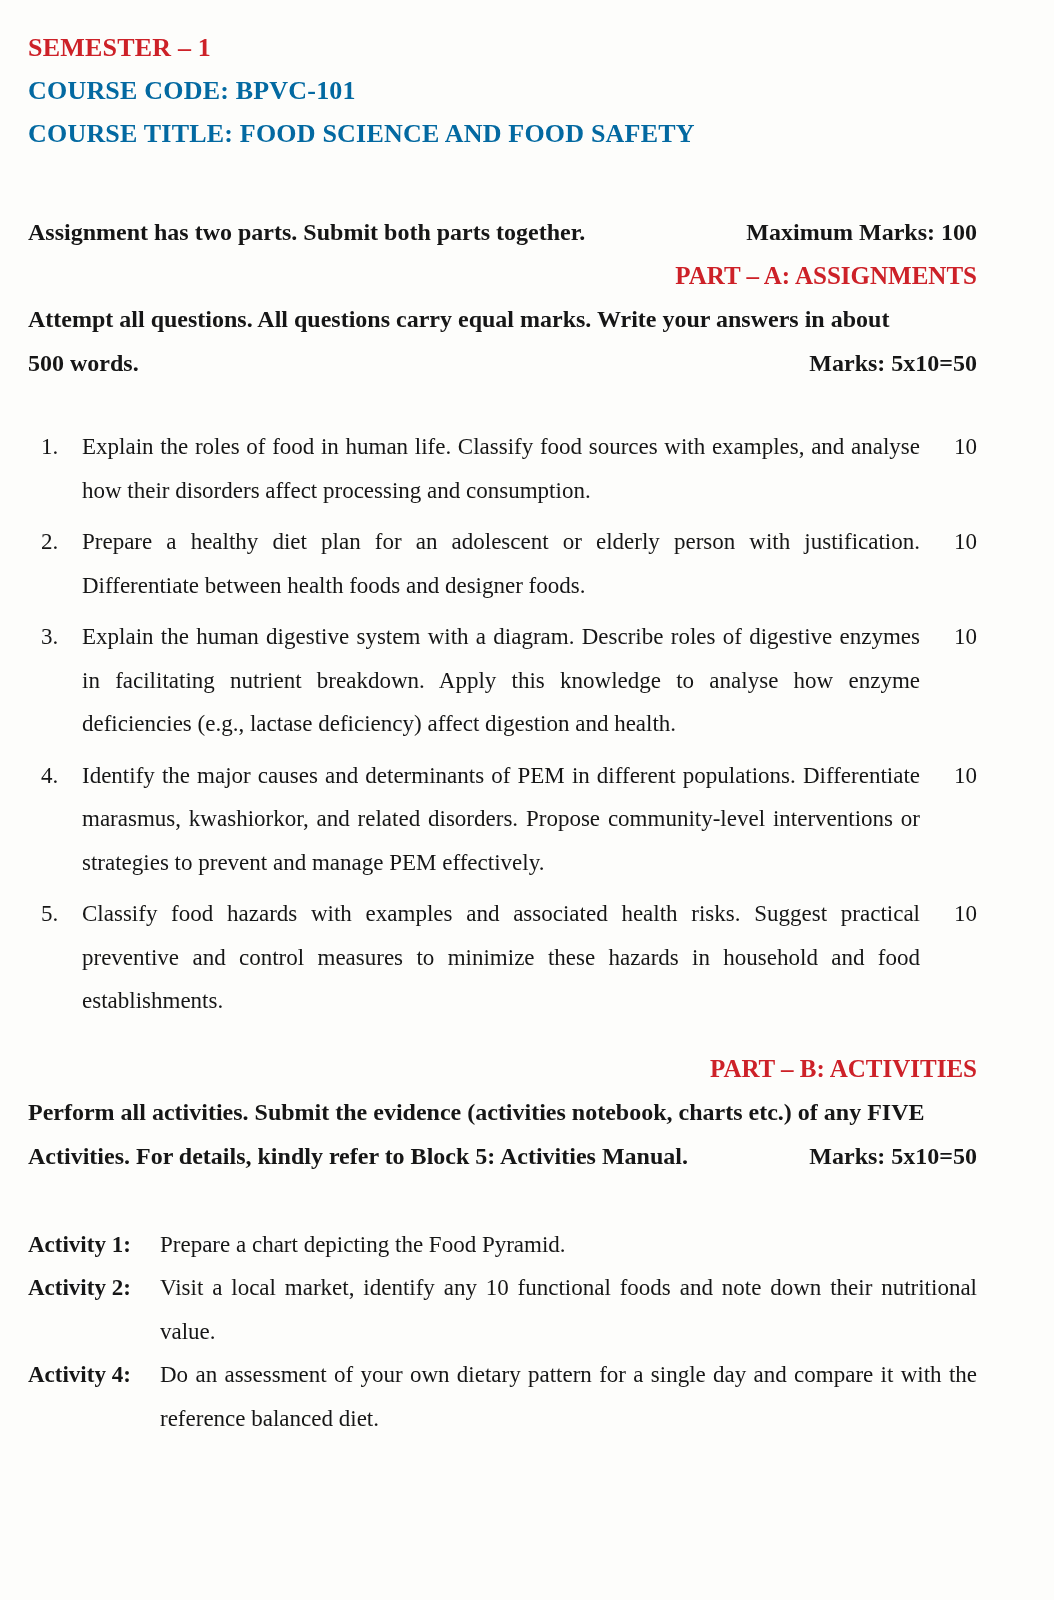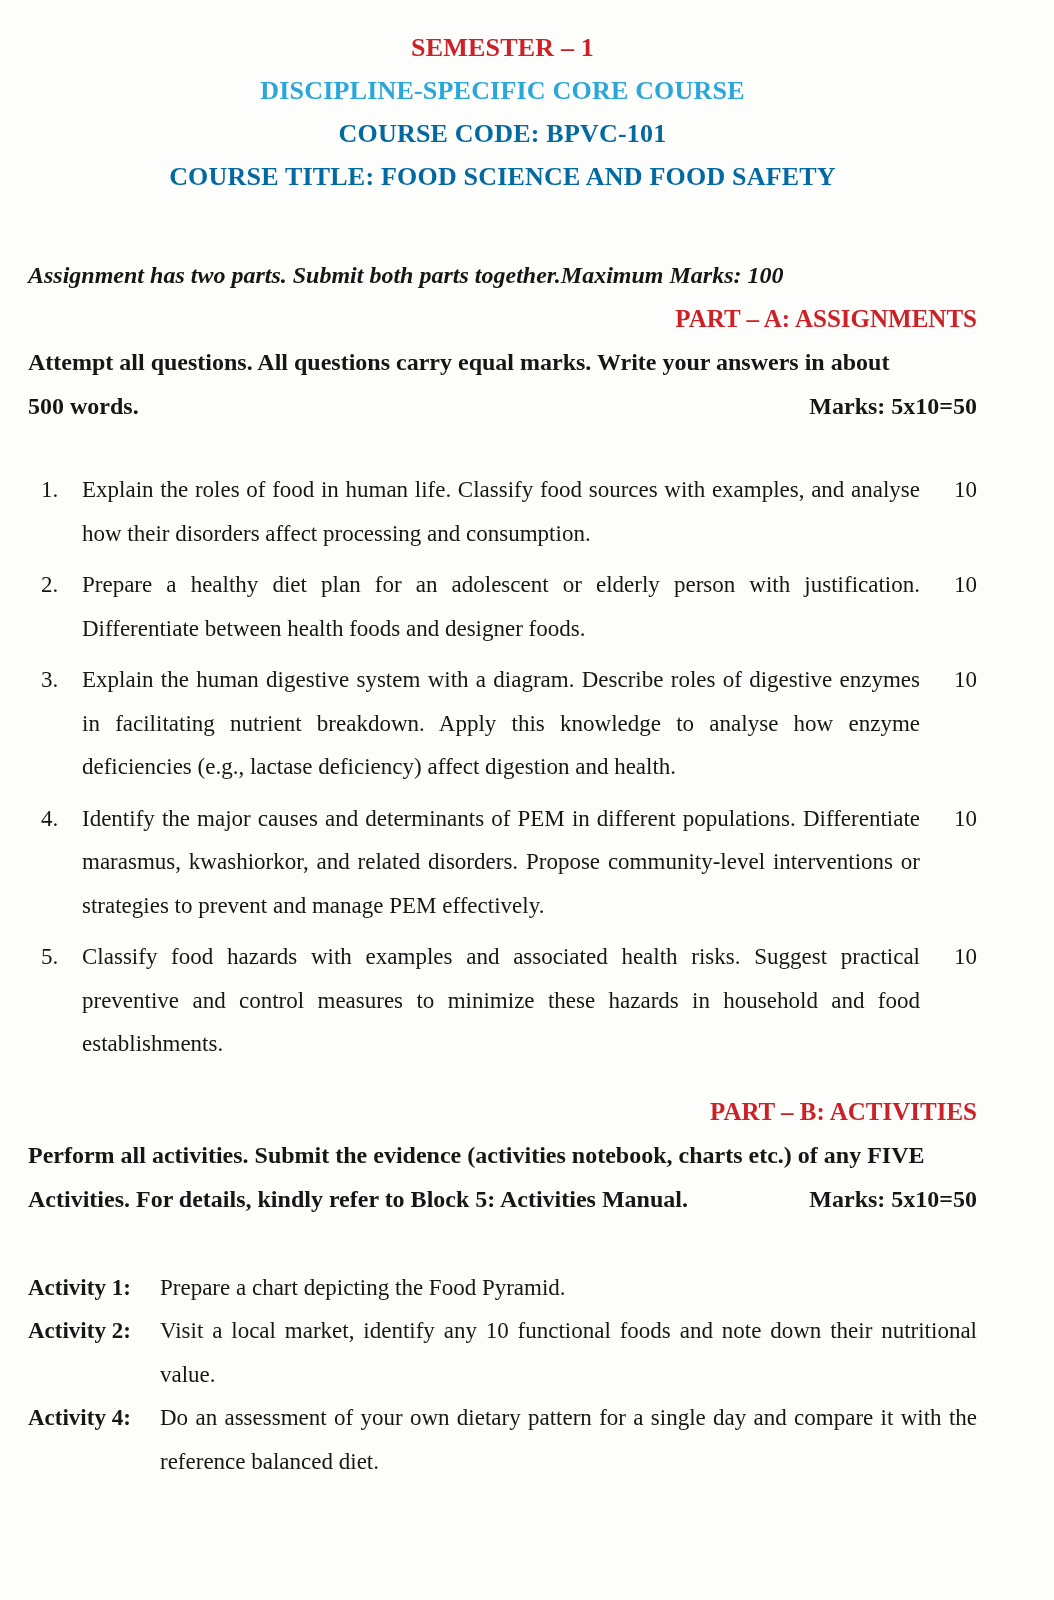--- a/index.html
+++ b/index.html
@@ -13,39 +13,39 @@
     height: 1600px;
     margin: 0 auto;
     background: #fdfdfb;
     font-family: "Liberation Serif", "DejaVu Serif", serif;
     color: #161616;
     box-sizing: border-box;
     padding: 26px 77px 20px 28px;
     overflow: hidden;
   }
   
-  .doc-header { text-align: center; }
+  .doc-header { text-align: left; }
   .doc-header div {
     font-weight: bold;
     font-size: 26px;
     line-height: 43px;
     letter-spacing: 0.2px;
   }
   .h-sem  { color: var(--red); }
   .h-type { color: var(--cyan); }
   .h-code, .h-title { color: #0369a1; }
 
   
   .meta-row {
     margin-top: 56px;
     display: flex;
+    justify-content: space-between;
     font-weight: bold;
     font-size: 24px;
     line-height: 43px;
-    font-style: italic;
   }
 
   
   .part-title {
     text-align: right;
     font-weight: bold;
     font-size: 25px;
     line-height: 43px;
     color: var(--red);
   }
@@ -110,21 +110,20 @@
     --cyan: #29a7da;
   }
 </style>
 </head>
 <body>
 
 <div class="page">
 
   <header class="doc-header">
     <div class="h-sem">SEMESTER – 1</div>
-    <div class="h-type">DISCIPLINE-SPECIFIC CORE COURSE</div>
     <div class="h-code">COURSE CODE: BPVC-101</div>
     <div class="h-title">COURSE TITLE: FOOD SCIENCE AND FOOD SAFETY</div>
   </header>
 
   <div class="meta-row">
     <span>Assignment has two parts. Submit both parts together.</span>
     <span>Maximum Marks: 100</span>
   </div>
 
   <div class="part-title">PART – A: ASSIGNMENTS</div>

